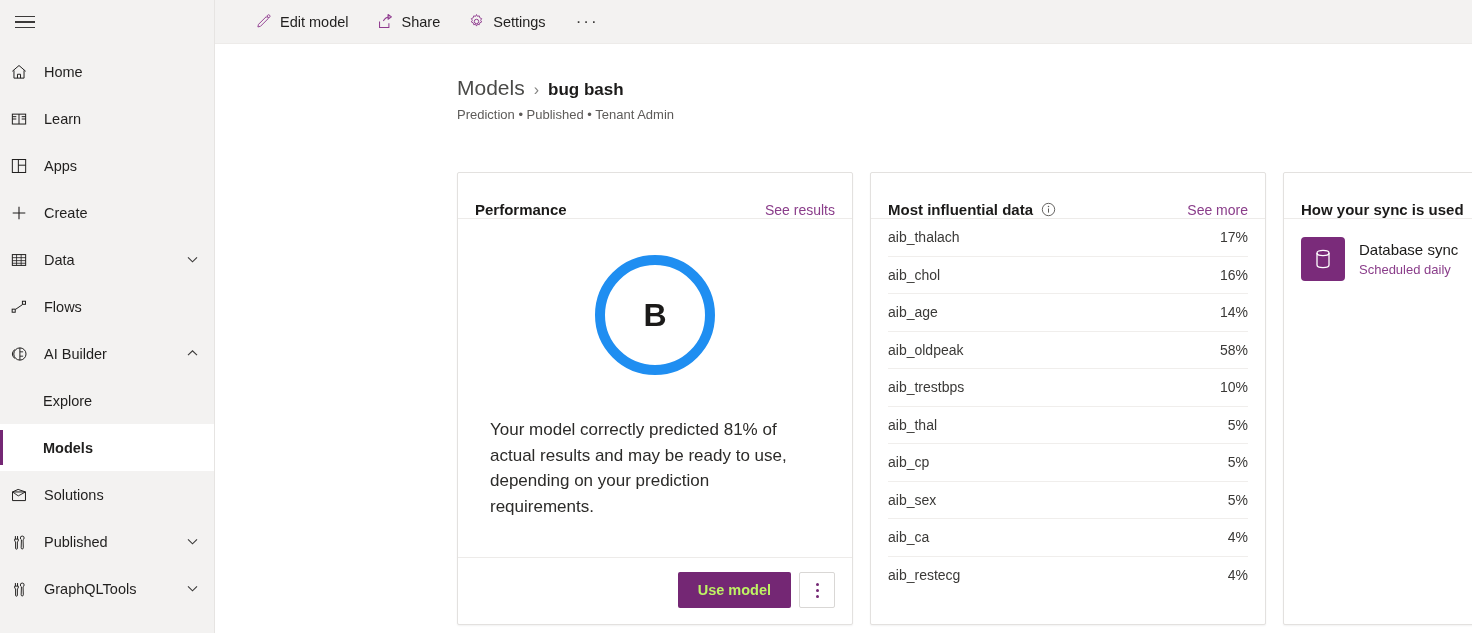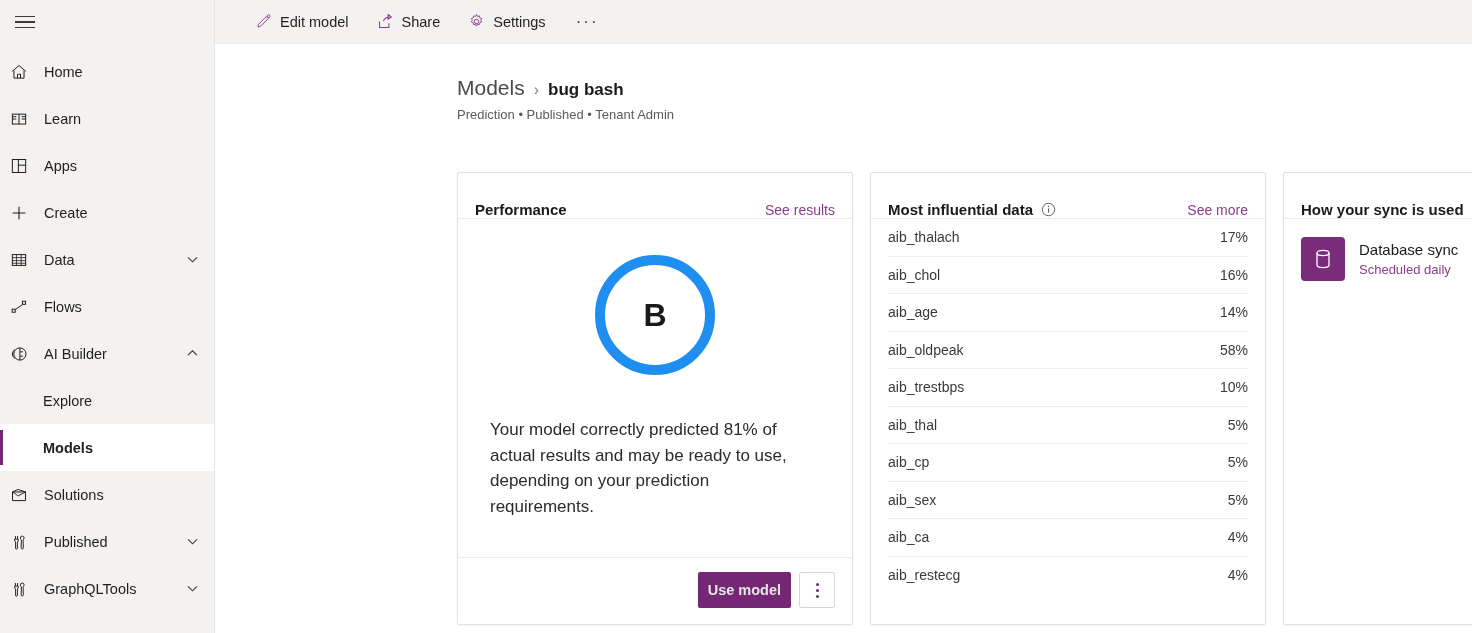--- a/index.html
+++ b/index.html
@@ -116,22 +116,22 @@
     font-size: 17px; line-height: 1.5; color: #2c2b29;
     max-width: 350px;
   }
   .perf-footer {
     margin-top: auto;
     border-top: 1px solid #edebe9;
     padding: 14px 17px 16px 17px;
     display: flex; justify-content: flex-end; align-items: center; gap: 8px;
   }
   .btn-primary {
-    background: #742774; color: #e5e5e5; border: none;
-    height: 36px; padding: 0 10px; font-size: 14.5px; font-weight: 700;
+    background: #742774; color: #bef264; border: none;
+    height: 36px; padding: 0 20px; font-size: 14.5px; font-weight: 700;
     border-radius: 2px; cursor: pointer;
     font-family: "Liberation Sans", sans-serif;
   }
   .btn-kebab {
     width: 36px; height: 36px; background:#fff;
     border: 1px solid #d9d7d5; border-radius: 2px;
     cursor: pointer; display:flex; align-items:center; justify-content:center;
     flex-direction: column; gap: 3px;
   }
   .btn-kebab i { width: 3px; height: 3px; background:#742774; border-radius:50%; display:block; }

